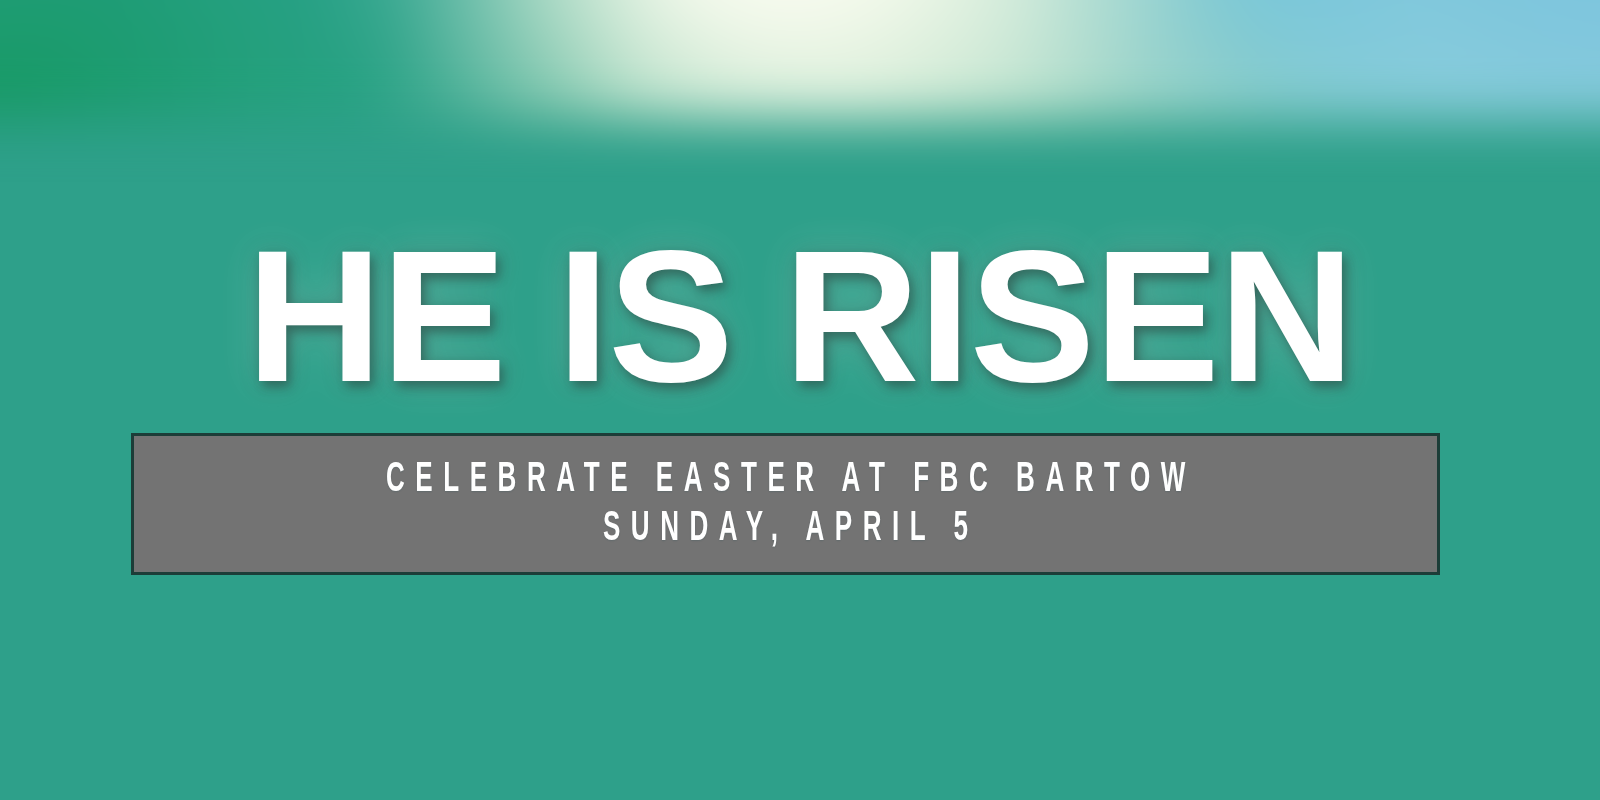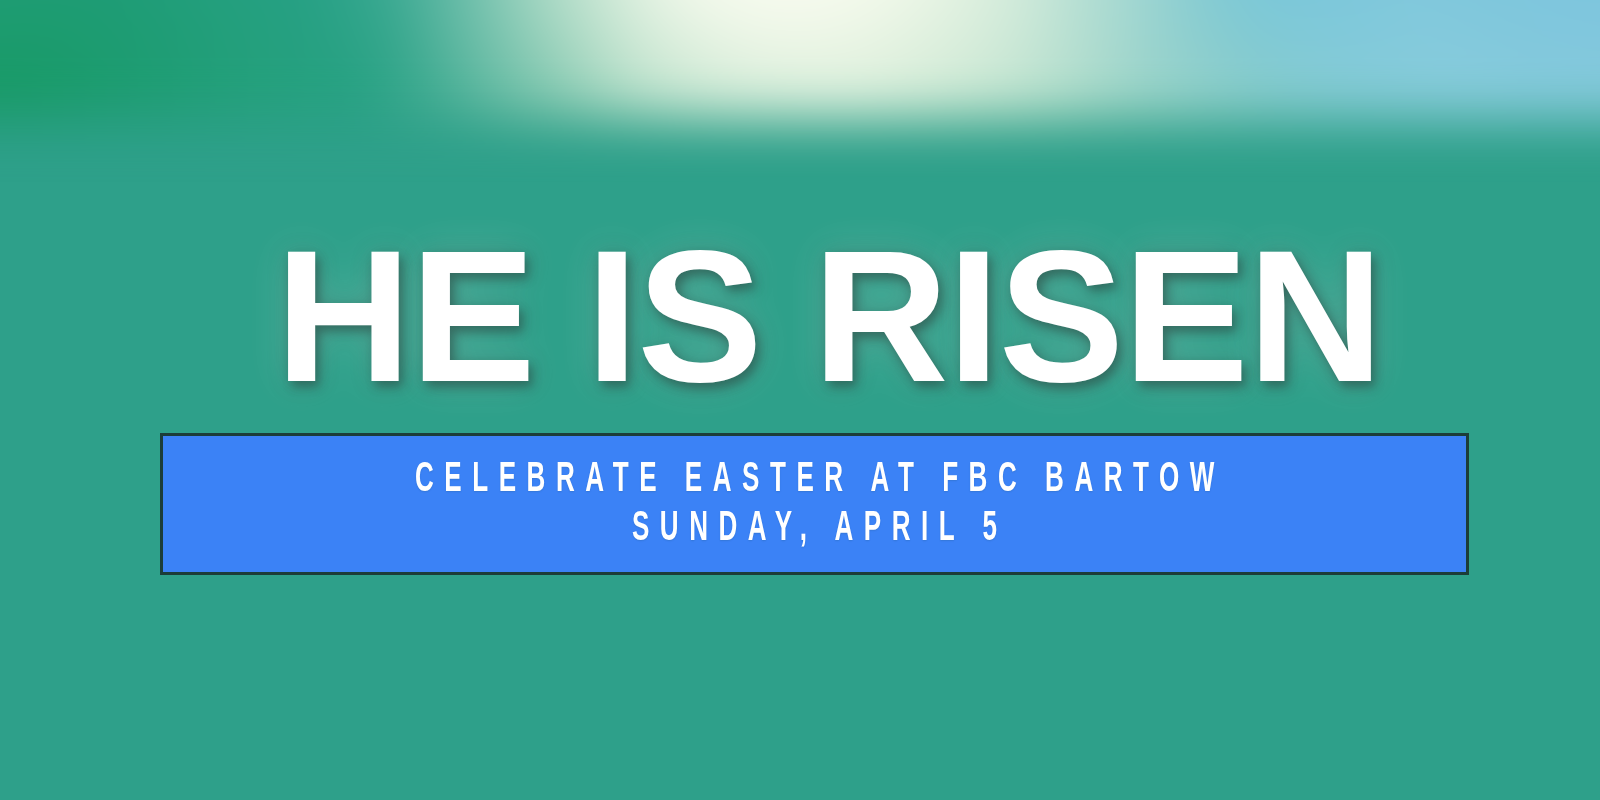--- a/index.html
+++ b/index.html
@@ -136,21 +136,20 @@
   }
 
   
   .bg-blur-wrap { filter: blur(26px); }
 
   
   .content {
     position: absolute;
     inset: 0;
     z-index: 5;
-    margin-left: 29px;
   }
 
   .headline {
     position: absolute;
     top: 222px;
     left: 0;
     width: 1600px;
     text-align: center;
     font-family: "Liberation Sans", sans-serif;
     font-weight: bold;
@@ -164,21 +163,21 @@
        2px 3px 22px rgba(40,60,55,0.30),
        0 0 42px rgba(255,255,255,0.22);
   }
 
   .event-box {
     position: absolute;
     left: 131px;
     top: 433px;
     width: 1309px;
     height: 142px;
-    background: #3b82f6;
+    background: #737373;
     border: 3px solid #1C3D38;
     display: flex;
     flex-direction: column;
     align-items: center;
     justify-content: center;
     gap: 6px;
     padding-bottom: 4px;
   }
 
   .event-line {

